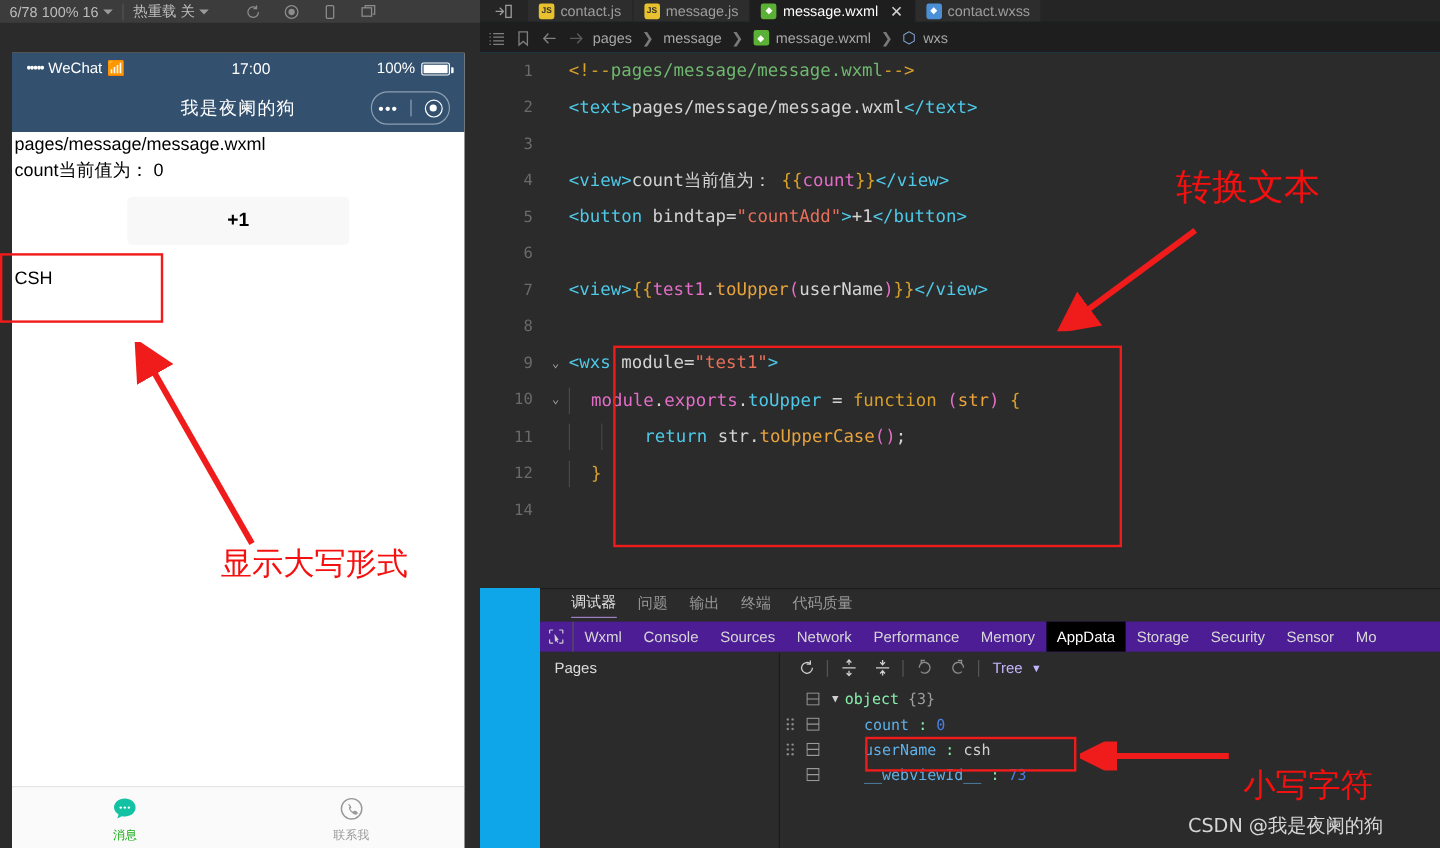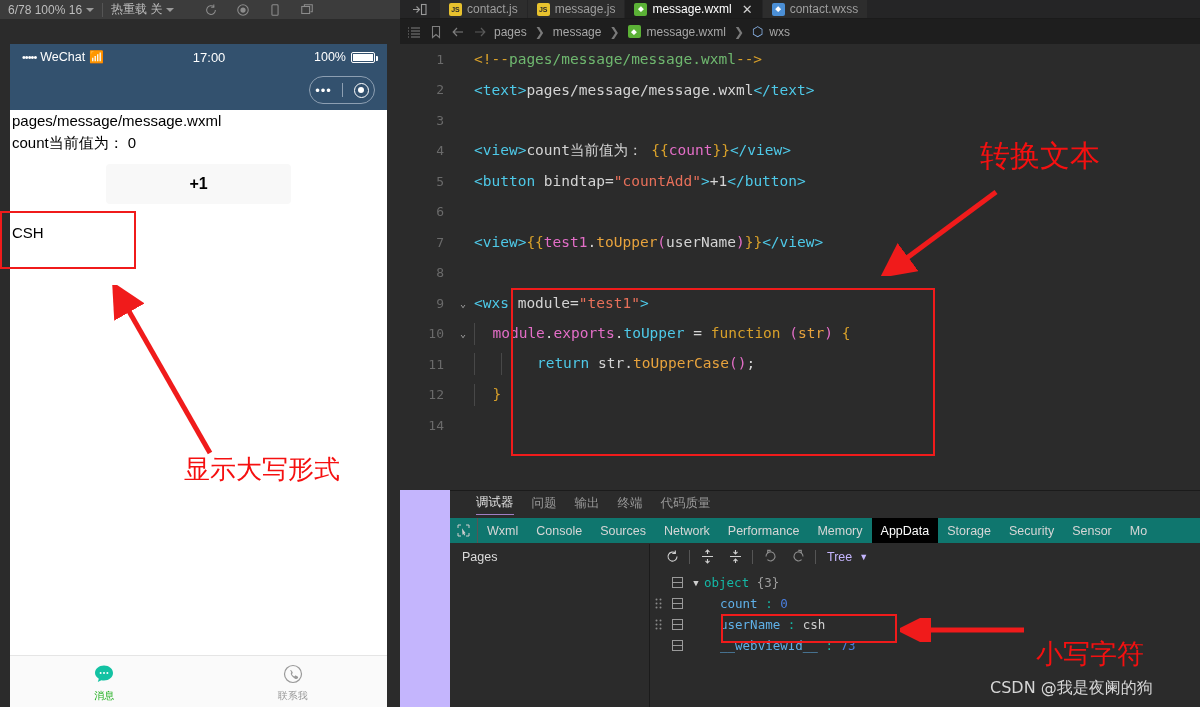--- a/index.html
+++ b/index.html
@@ -107,21 +107,21 @@
     flex: 1; display: flex; flex-direction: column; align-items: center;
     justify-content: center; gap: 2px;
   }
   .tabicon { width: 26px; height: 26px; display: block; }
   .tablabel { font-size: 10px; color: #999; }
   .tablabel.active { color: #1aad19; }
 
   
   .editor {
     position: absolute; left: 400px; top: 0; width: 800px; height: 707px;
-    background: #c4b5fd;
+    background: #0ea5e9;
   }
   .tabbar-vs {
     height: 19px; background: #252526; display: flex; align-items: stretch;
     font-size: 12px; border-bottom: 1px solid #1b1b1b;
   }
   .vstab-head {
     width: 40px; display: flex; align-items: center; justify-content: center;
     color: #9a9a9a; background: #252526;
   }
   .vstab {
@@ -199,21 +199,21 @@
     position: absolute; left: 450px; top: 490px; width: 750px; height: 217px;
     background: #2b2b2b; border-top: 1px solid #1b1b1b;
   }
   .dt-toprow {
     height: 27px; background: #2b2b2b; display: flex; align-items: center;
     gap: 18px; padding-left: 26px; font-size: 12.5px; color: #999;
   }
   .dt-toprow .dtab { padding-bottom: 3px; }
   .dt-toprow .dtab.active { color: #e4e4e4; border-bottom: 1.5px solid #9e7fc4; }
   .dt-panelrow {
-    height: 26px; background: #0f766e; display: flex; align-items: center;
+    height: 26px; background: #4c1d95; display: flex; align-items: center;
     font-size: 12.5px; color: #d6d6d6; border-bottom: 1px solid #2b2b2b;
   }
   .cursor-ic {
     width: 28px; display: flex; align-items: center; justify-content: center;
     border-right: 1px solid #555; height: 100%;
   }
   .dp {
     padding: 0 9px; height: 100%; display: flex; align-items: center;
     white-space: nowrap;
   }
@@ -242,21 +242,21 @@
   .trow { height: 21px; display: flex; align-items: center; }
   .grip {
     width: 16px; flex: none; display: flex; align-items: center; justify-content: center;
   }
   .boxic { width: 22px; flex: none; display: flex; align-items: center; justify-content: center; }
   .twist { width: 16px; flex: none; color: #cfcfcf; font-size: 9px; text-align: center; }
   .tindent { width: 16px; flex: none; }
   .tkey { color: #5fb0e8; }
   .tval-num { color: #4a7fe0; }
   .tval-str { color: #d0d0d0; }
-  .tobj { color: #14b8a6; }
+  .tobj { color: #86efac; }
   .tcount { color: #9e9e9e; }
 
   .watermark {
     position: absolute; color: #d6d6d6; font-size: 16px;
     font-family: "DejaVu Sans", sans-serif;
   }
 </style>
 </head>
 <body>
 
@@ -305,20 +305,21 @@
         <div class="sb-center">17:00</div>
         <div class="sb-right">
           <span>100%</span>
           <span class="batt">
               <i></i>
             </span>
         </div>
       </div>
 
       <div class="navbar">
+        <div class="navtitle">我是夜阑的狗</div>
         <div class="capsule">
           <span class="cap-dots">•••</span>
           <span class="cap-div"></span>
           <span class="cap-circ">
               <i></i>
             </span>
         </div>
       </div>
 
       <div class="page-body">

